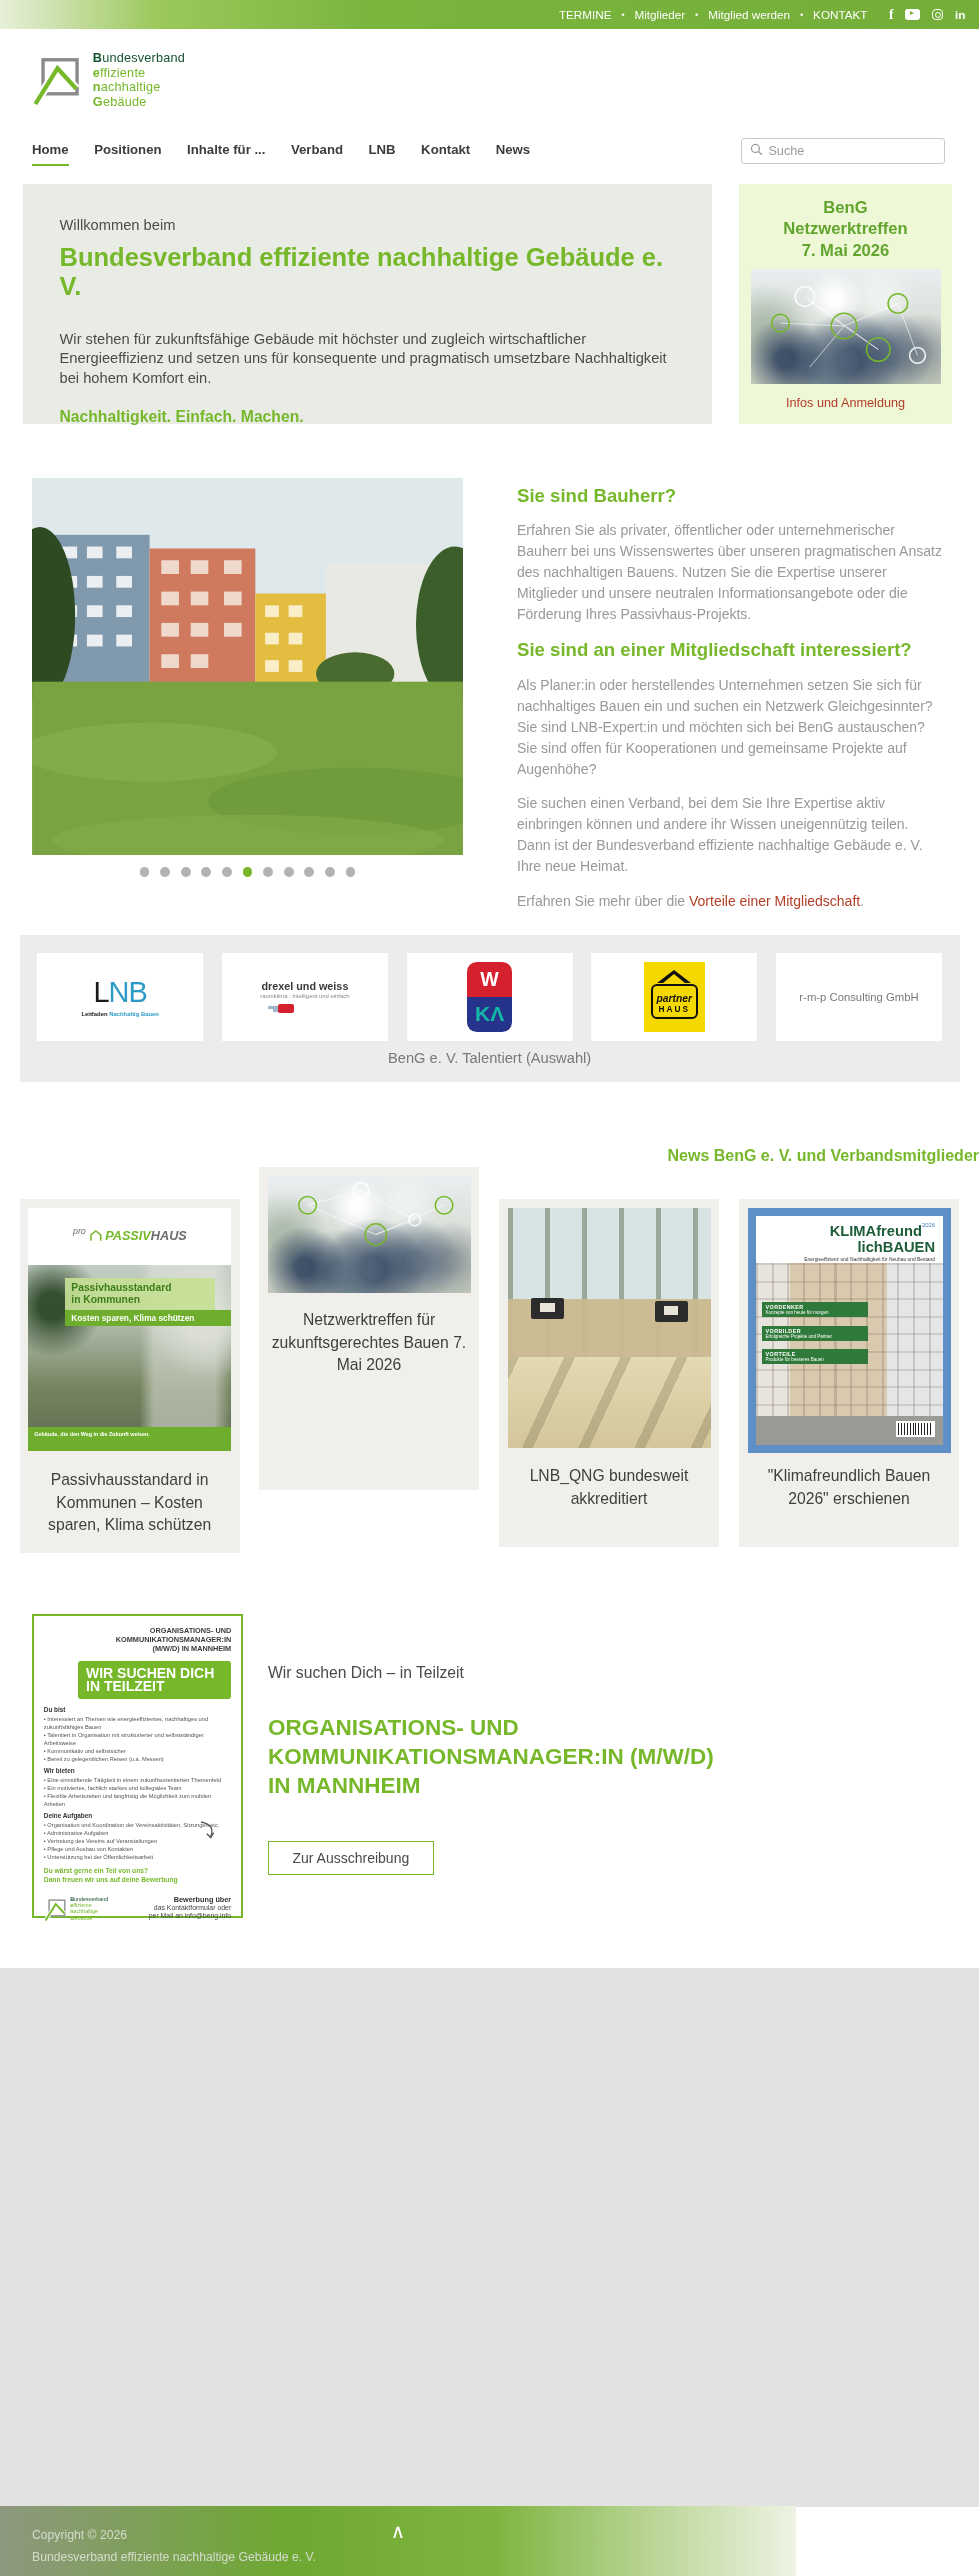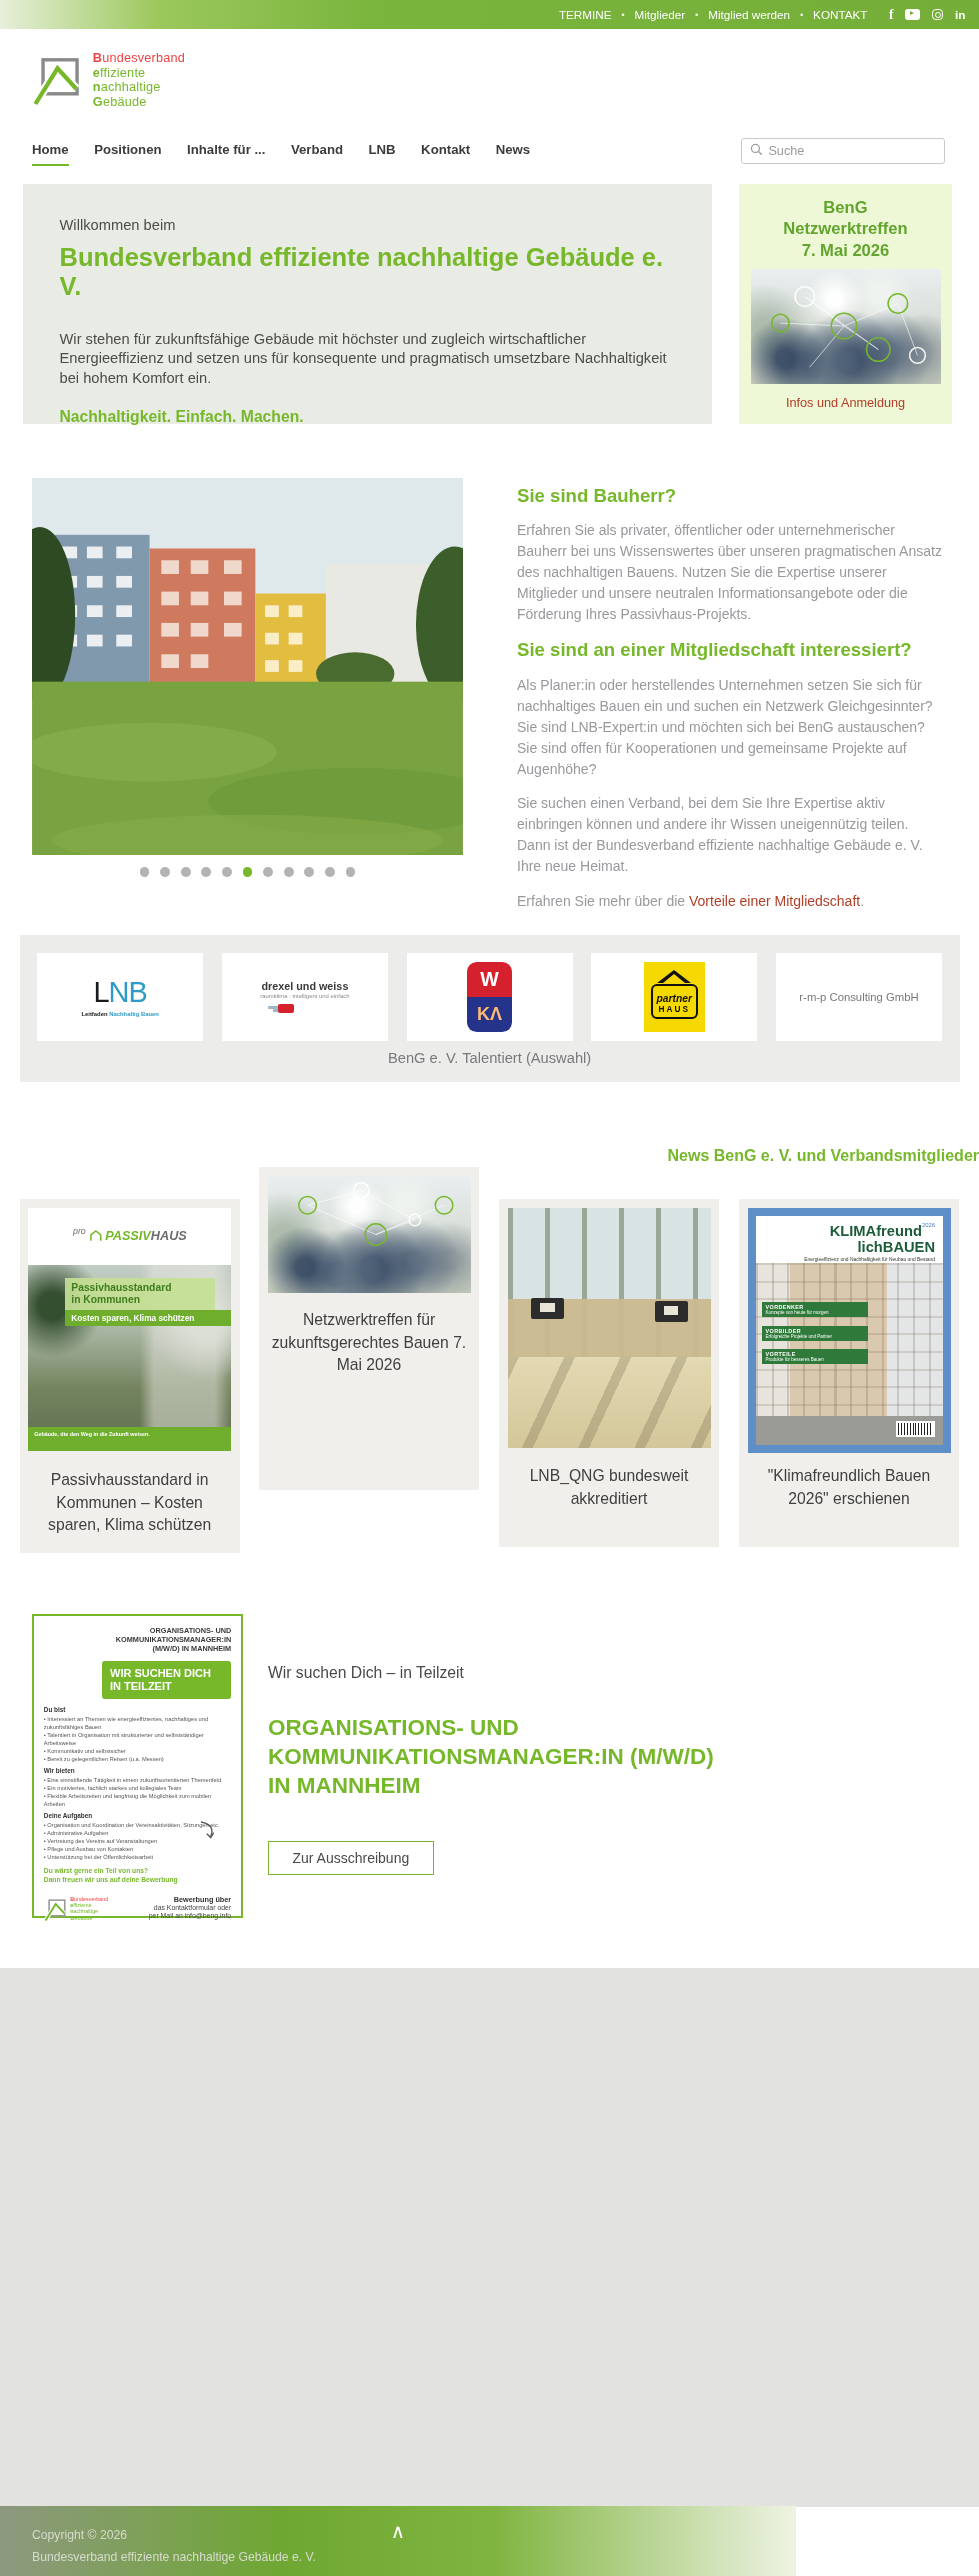--- a/index.html
+++ b/index.html
@@ -19,21 +19,21 @@
   .ic-f { font-weight:bold; font-size:13.7px; font-family:"Liberation Serif",serif; }
   .ic-yt { width:14.7px; height:10.8px; background:#fff; border-radius:2.9px; position:relative; }
   .ic-yt::after { content:""; position:absolute; left:4.9px; top:2.4px; border-left:4.9px solid #74ae38; border-top:2.9px solid transparent; border-bottom:2.9px solid transparent; }
   .ic-ig { width:11.7px; height:11.7px; border:1.6px solid #fff; border-radius:3.9px; position:relative; }
   .ic-ig::after { content:""; position:absolute; left:2.2px; top:2.2px; width:3.9px; height:3.9px; border:1.4px solid #fff; border-radius:50%; }
   .ic-in { font-weight:bold; font-size:11.7px; }
 
   
   .logo-wrap { left:32px; top:51px; display:flex; gap:9.8px; }
   .logo-text { font-size:12.7px; line-height:14.7px; letter-spacing:0.2px; }
-  .lt-gray { color:#ef4444; } .lt-green { color:#76b82a; }
+  .lt-gray { color:#14532d; } .lt-green { color:#76b82a; }
   .lt-lead { font-weight:bold; }
 
   
   .nav { left:32px; top:142px; display:flex; gap:25.5px; font-size:13.2px; font-weight:bold; color:#3c3c3b; }
   .nav a { color:#3c3c3b; text-decoration:none; padding-bottom:6.9px; cursor:pointer; }
   .nav a.active { border-bottom:2.9px solid #76b82a; }
   .searchbox { left:741px; top:138px; width:204px; height:25.5px; border:1px solid #c9c9c7; border-radius:2.9px; background:#fff; display:flex; align-items:center; padding:0 7.8px; gap:5.9px; }
   .searchbox input { border:none; outline:none; flex:1; font-size:12.7px; color:#555; font-family:inherit; }
   .searchbox input::placeholder { color:#9b9b99; }
 
@@ -83,21 +83,21 @@
 
   .lnb-big { font-size:29px; letter-spacing:-1px; }
   .lnb-l { color:#1a1a1a; } .lnb-nb { color:#2e9bc6; }
   .lnb-sub { font-size:5.9px; font-weight:bold; margin-top:2px; }
   .lnb-sub .b1 { color:#1a1a1a; } .lnb-sub .b2 { color:#2e9bc6; }
   .dw-title { font-size:10.8px; font-weight:bold; color:#3a3a3a; }
   .dw-sub { font-size:5.9px; color:#8a8a8a; margin-top:1px; }
   .dw-chip { width:15.7px; height:8.8px; background:#d5202e; border-radius:2px; margin-top:4.9px; box-shadow:-7.8px 2px 0 -2.9px #9db6c8, -12.7px -1px 0 -2.9px #9db6c8; }
   .wka { width:45px; height:70px; border-radius:9.8px; overflow:hidden; display:flex; flex-direction:column; }
   .wka-top { flex:1; background:#d5202e; color:#fff; display:flex; align-items:center; justify-content:center; font-size:19.6px; font-weight:bold; }
-  .wka-bot { flex:1; background:#26338b; color:#fdba74; display:flex; align-items:center; justify-content:center; font-size:18px; font-weight:bold; }
+  .wka-bot { flex:1; background:#26338b; color:#14b8a6; display:flex; align-items:center; justify-content:center; font-size:21px; font-weight:bold; }
   .partner { width:61px; height:70px; background:#f5d800; display:flex; align-items:center; justify-content:center; }
   .partner-house { border:2.9px solid #111; border-radius:5.9px; padding:6.9px 3.9px 2.9px; position:relative; margin-top:9.8px; }
   .partner-roof { position:absolute; left:50%; top:-15.7px; transform:translateX(-50%); width:0; height:0; border-left:17.6px solid transparent; border-right:17.6px solid transparent; border-bottom:13.7px solid #111; }
   .partner-roof::after { content:""; position:absolute; left:-11.7px; top:3.9px; border-left:11.7px solid transparent; border-right:11.7px solid transparent; border-bottom:9.8px solid #f5d800; }
   .partner-l1 { font-size:10.3px; font-weight:bold; font-style:italic; color:#111; }
   .partner-l2 { font-size:8.3px; font-weight:bold; letter-spacing:2px; color:#111; text-align:center; }
   .rmp { font-size:11.3px; color:#77797b; }
 
   
   .news-h { left:0; top:1147px; width:979px; text-align:right; font-size:16px; font-weight:bold; color:#76b82a; }
@@ -148,21 +148,21 @@
   .cover-photo::after { content:""; position:absolute; left:0; right:0; bottom:0; height:29px; background:#9a9a96; }
   .cover-label { position:absolute; left:5.9px; background:#2f7a3a; color:#fff; padding:2px 3.9px; width:106px; }
   .cover-label .lt { font-size:5.4px; font-weight:bold; letter-spacing:0.4px; }
   .cover-label .ls { font-size:4.5px; }
   .cl0 { top:86px; } .cl1 { top:110px; } .cl2 { top:133px; }
   .barcode { position:absolute; right:7.8px; bottom:7.8px; width:39px; height:15.7px; background:repeating-linear-gradient(90deg,#222 0 1px,#fff 1px 2.9px); border:2.9px solid #fff; }
 
   
   .jobposter { left:32px; top:1614px; width:211px; height:304px; background:#fff; border:2px solid #76b82a; padding:9.8px 9.8px 7.8px; }
   .jp-title { font-size:7.3px; font-weight:bold; color:#3a3a3a; text-align:right; line-height:9.3px; }
-  .jp-badge { background:#76b82a; color:#fff; font-size:11px; font-weight:bold; line-height:12.7px; padding:5.9px 7.8px; border-radius:2.9px; width:129px; margin:7.8px 0 7.8px auto; }
+  .jp-badge { background:#76b82a; color:#fff; font-size:14px; font-weight:bold; line-height:12.7px; padding:5.9px 7.8px; border-radius:2.9px; width:153px; margin:7.8px 0 7.8px auto; }
   .jp-sec-t { font-size:6.4px; font-weight:bold; color:#333; margin:3.9px 0 2px; }
   .jp-sec-i { font-size:5.7px; line-height:8px; color:#555; }
   .jp-cta { font-size:6.7px; font-weight:bold; color:#76b82a; line-height:8.8px; margin-top:5.9px; }
   .jp-bottom { display:flex; justify-content:space-between; align-items:flex-end; margin-top:9.8px; }
   .jp-logo-text { font-size:5.4px; line-height:6.4px; }
   .jp-contact { text-align:right; }
   .jp-contact .cb { font-size:7.3px; font-weight:bold; color:#333; }
   .jp-contact .cr { font-size:6.9px; color:#444; line-height:8.8px; }
   .jp-arrow { position:absolute; right:23.5px; top:204px; }
 

